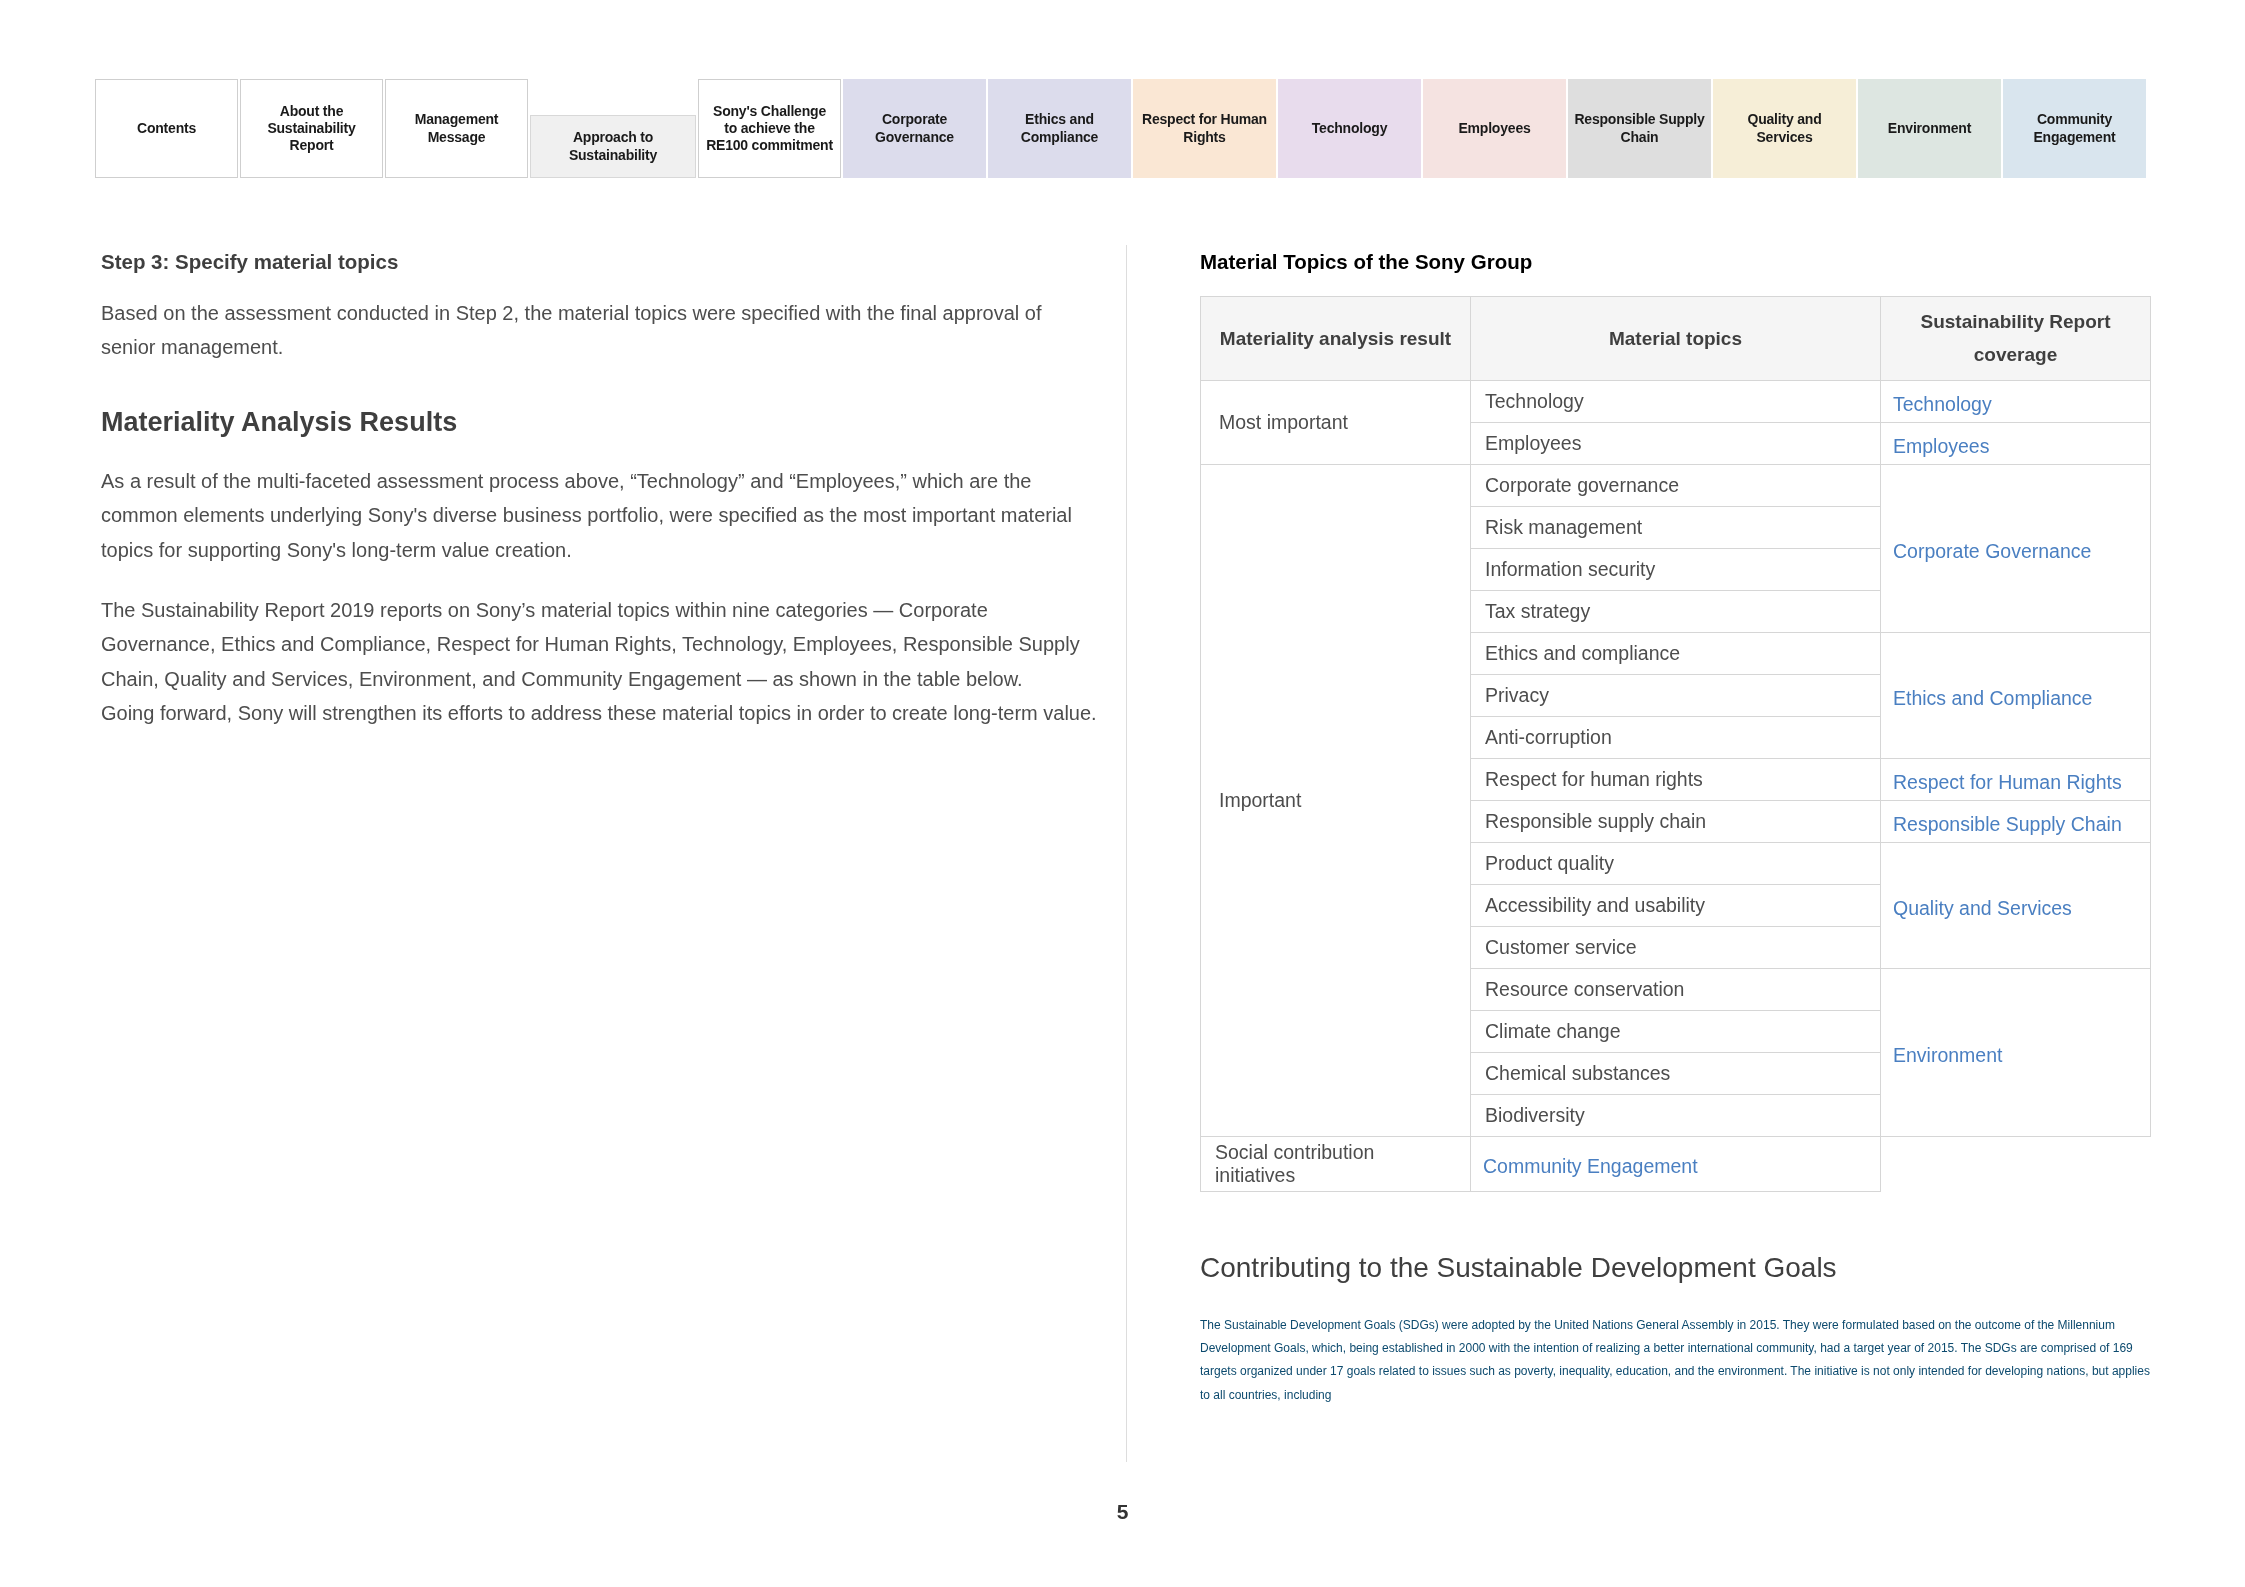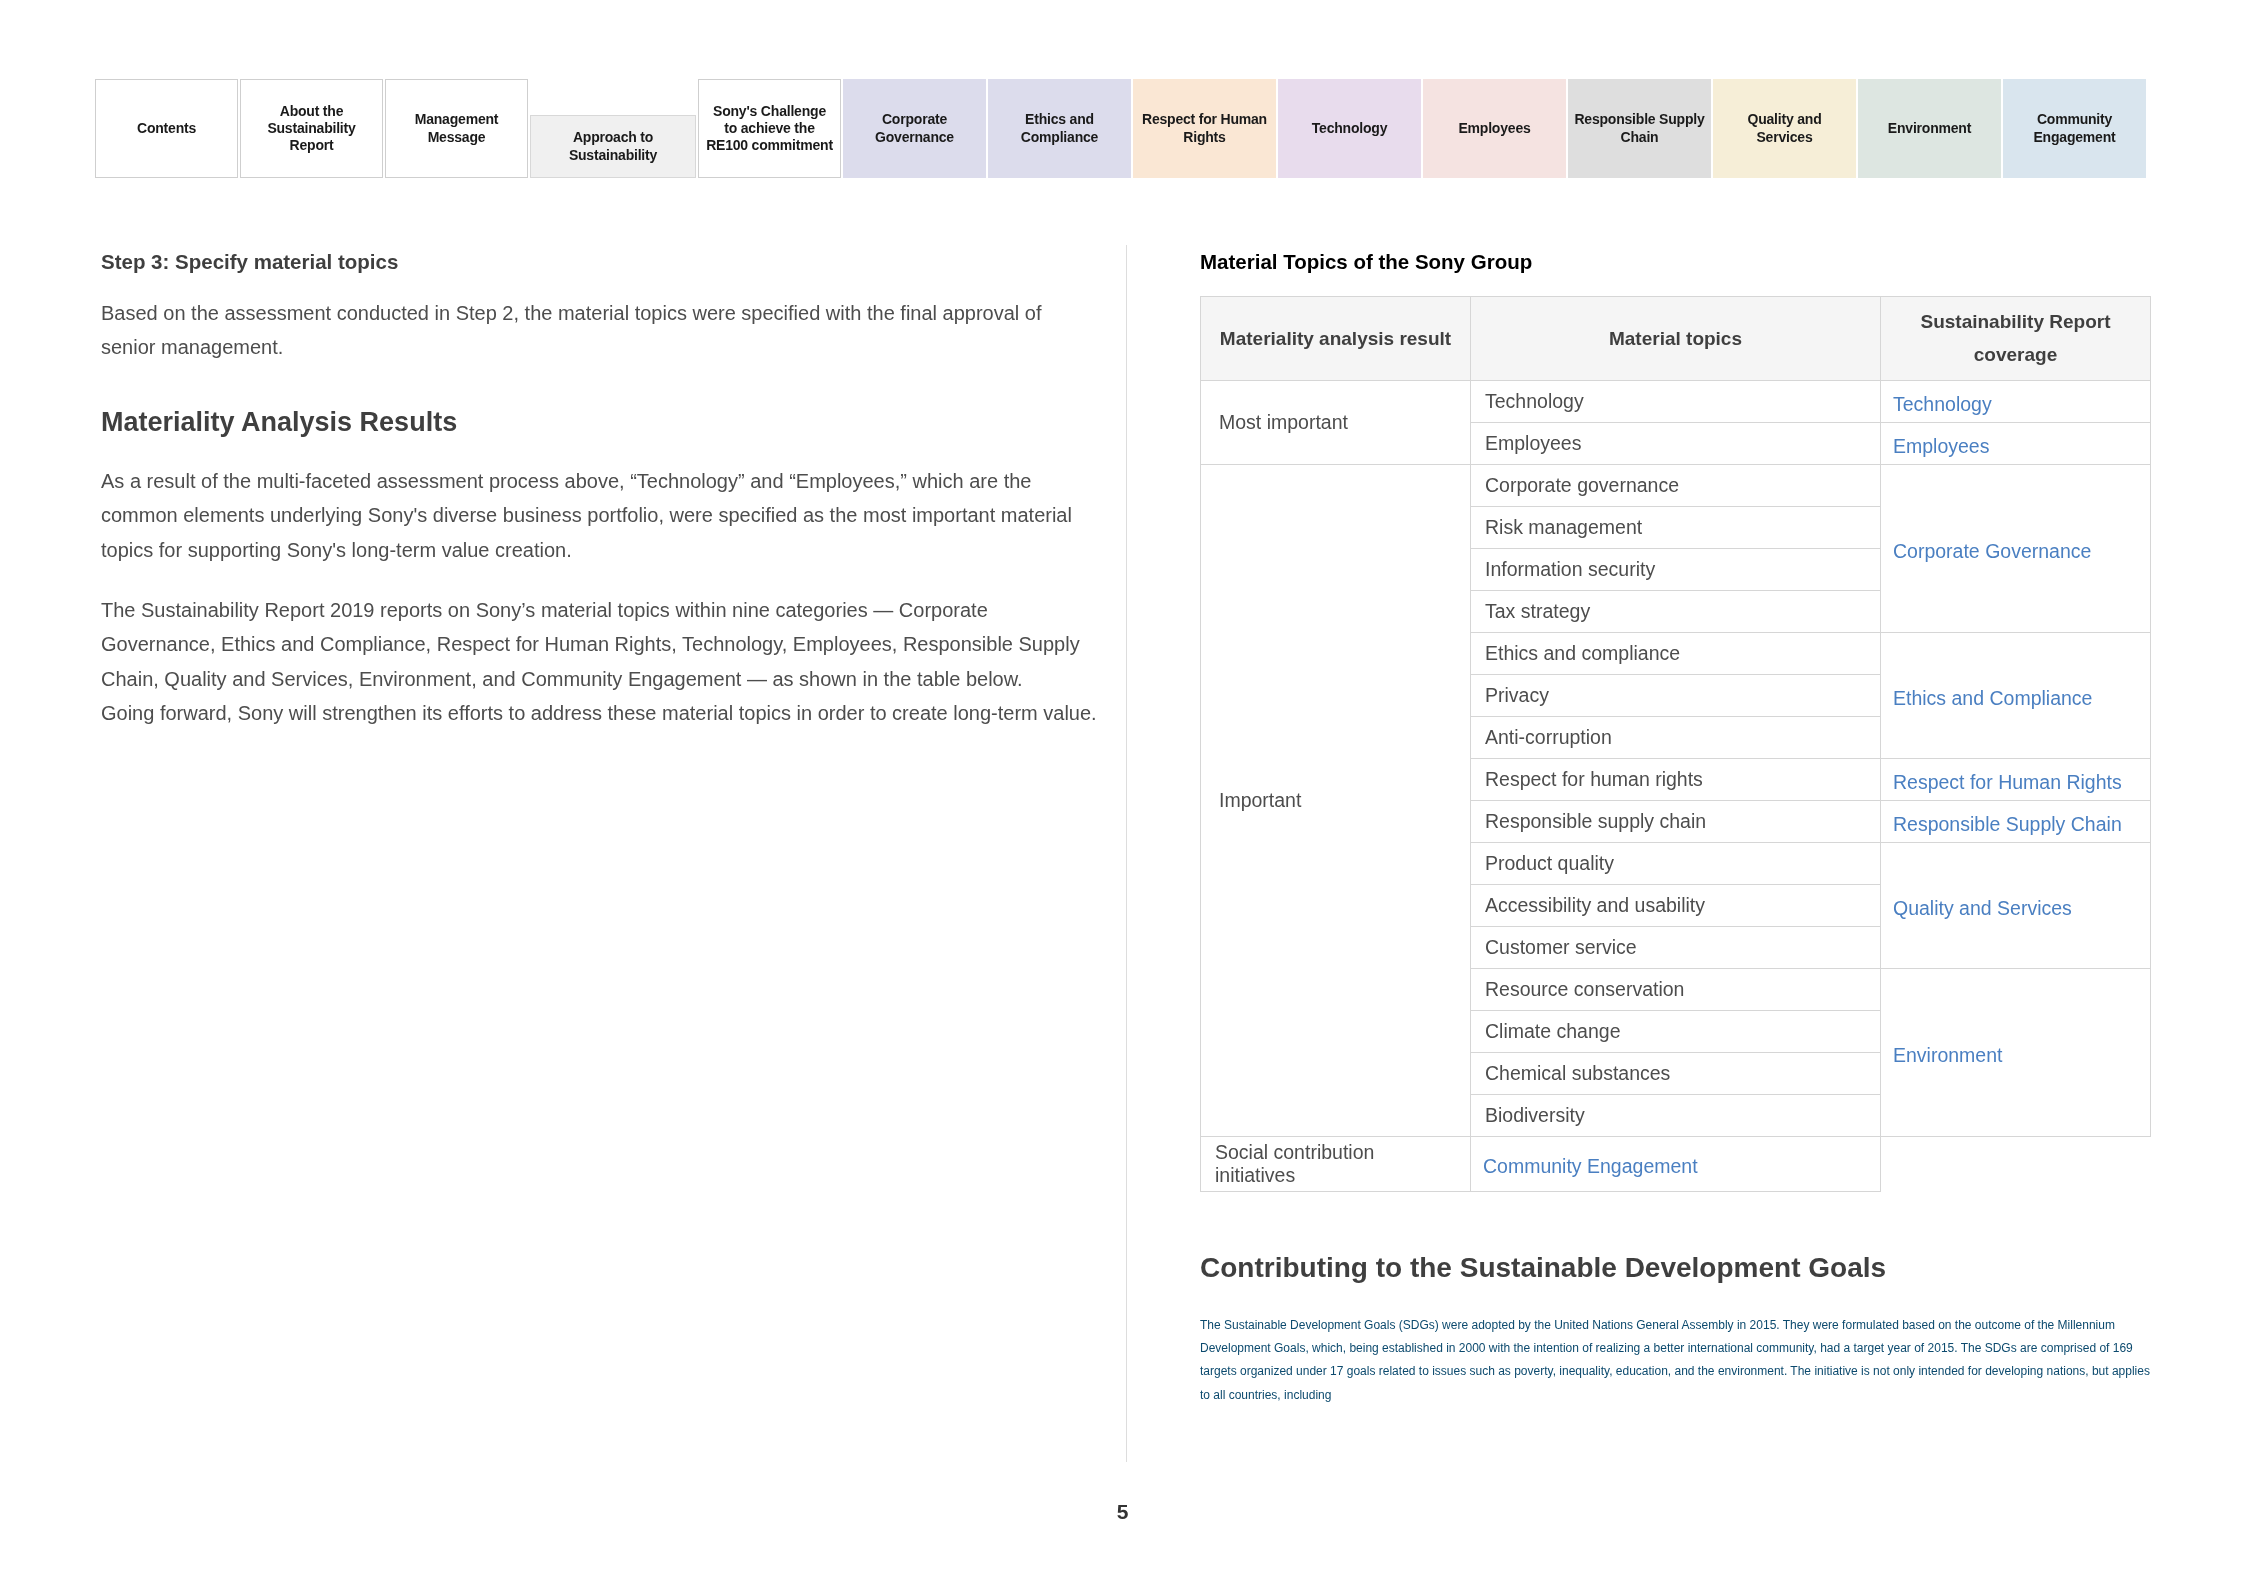--- a/index.html
+++ b/index.html
@@ -165,21 +165,21 @@
   }
 
   .cover-link {
     color: #4a7fc1;
     text-decoration: none;
     cursor: pointer;
   }
 
   .sdg-heading {
     font-size: 28px;
-    font-weight: bold;
+    font-weight: normal;
     color: #3f3f3f;
     margin-top: 60px;
     margin-bottom: 30px;
   }
 
   .sdg-body {
     font-size: 12px;
     color: #0c4a6e;
     line-height: 1.95;
   }

